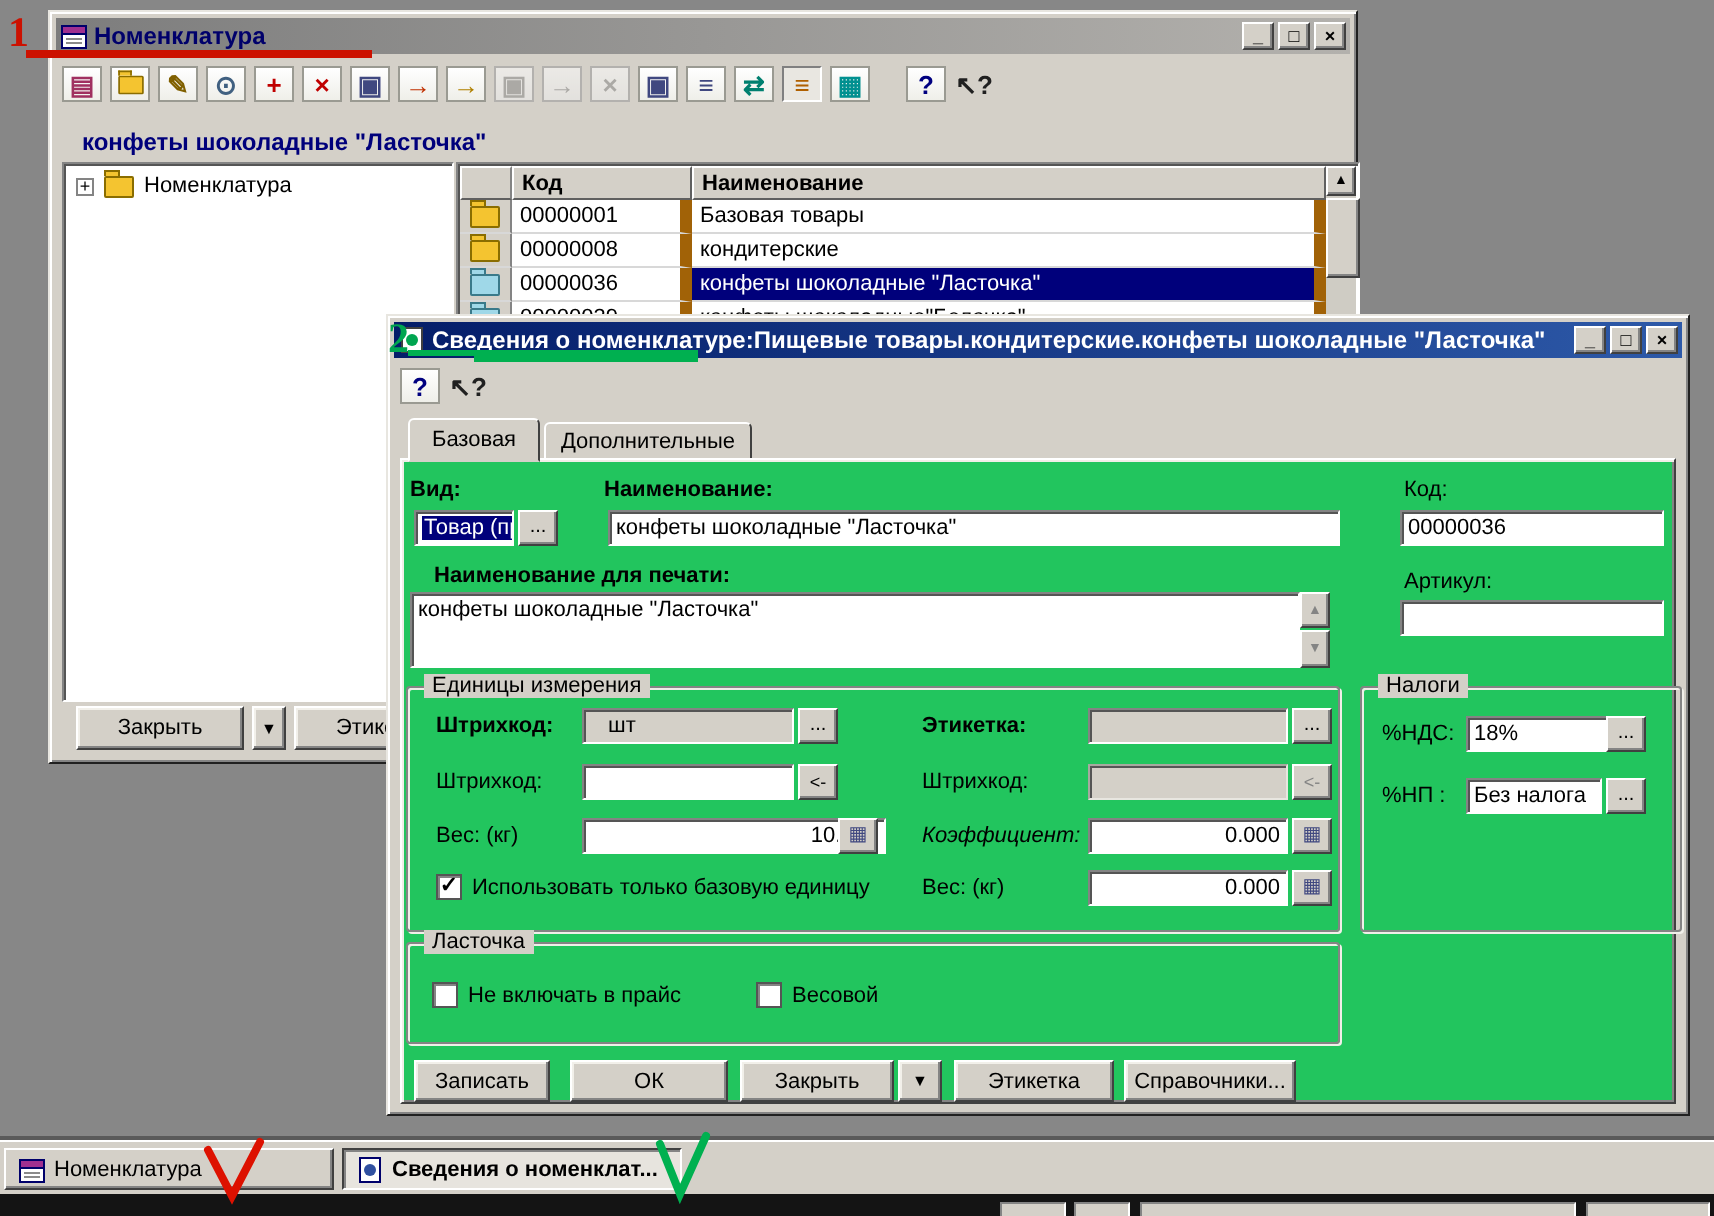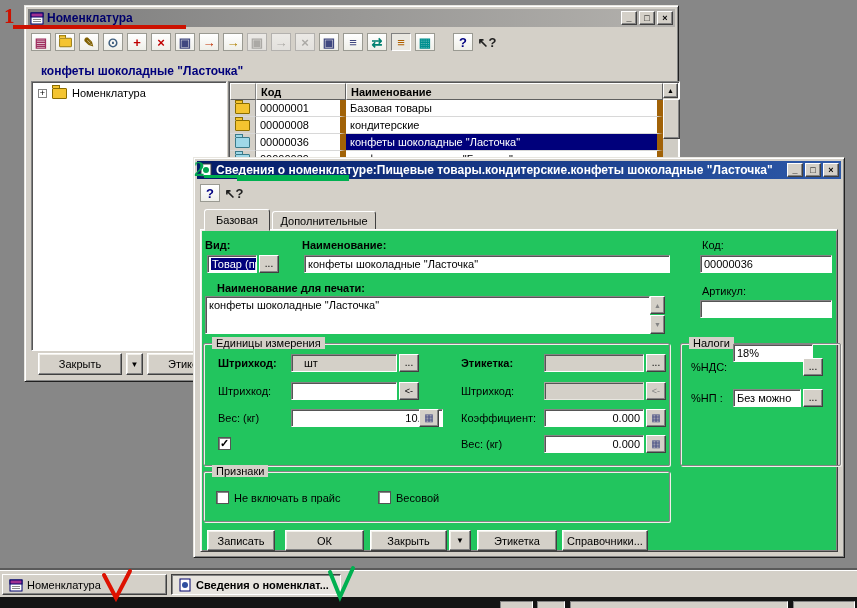--- a/index.html
+++ b/index.html
@@ -298,47 +298,48 @@
         <span class="lbl b" style="left:14px;top:13px;">Штрихкод:</span>
         <div class="fld gray" style="left:87px;top:10px;width:106px;padding-left:12px;">шт</div>
         <button class="btn3" style="left:195px;top:10px;">...</button>
         <span class="lbl" style="left:14px;top:41px;">Штрихкод:</span>
         <div class="fld" style="left:87px;top:38px;width:106px;"></div>
         <button class="btn3" style="left:195px;top:38px;font-size:9px;">&lt;-</button>
         <span class="lbl" style="left:14px;top:68px;">Вес: (кг)</span>
         <div class="fld num" style="left:87px;top:65px;width:152px;">10.000</div>
         <button class="btn3" style="left:215px;top:65px;color:#404880;">▦</button>
         <span class="cb" style="left:14px;top:93px;">✓</span>
+        <span class="lbl" style="left:32px;top:94px;">Использовать только базовую единицу</span>
 
         <span class="lbl b" style="left:257px;top:13px;">Этикетка:</span>
         <div class="fld gray" style="left:340px;top:10px;width:100px;"></div>
         <button class="btn3" style="left:442px;top:10px;">...</button>
         <span class="lbl" style="left:257px;top:41px;">Штрихкод:</span>
         <div class="fld dis" style="left:340px;top:38px;width:100px;"></div>
         <button class="btn3 dis" style="left:442px;top:38px;font-size:9px;">&lt;-</button>
-        <span class="lbl" style="left:257px;top:68px;">Коэффициент:</span>
+        <span class="lbl" style="left:257px;top:68px;font-style:italic;">Коэффициент:</span>
         <div class="fld num" style="left:340px;top:65px;width:100px;">0.000</div>
         <button class="btn3" style="left:442px;top:65px;color:#404880;">▦</button>
         <span class="lbl" style="left:257px;top:94px;">Вес: (кг)</span>
         <div class="fld num" style="left:340px;top:91px;width:100px;">0.000</div>
         <button class="btn3" style="left:442px;top:91px;color:#404880;">▦</button>
       </div>
 
       <div class="grp" style="left:479px;top:113px;width:159px;height:121px;">
         <span class="grp-title">Налоги</span>
         <span class="lbl" style="left:10px;top:17px;">%НДС:</span>
-        <div class="fld" style="left:52px;top:0;width:80px;">18%</div>
+        <div class="fld" style="left:52px;top:14px;width:80px;">18%</div>
         <button class="btn3" style="left:122px;top:14px;">...</button>
         <span class="lbl" style="left:10px;top:48px;">%НП :</span>
-        <div class="fld" style="left:52px;top:45px;width:68px;">Без можно</div>
+        <div class="fld" style="left:52px;top:45px;width:68px;">Без налога</div>
         <button class="btn3" style="left:122px;top:45px;">...</button>
       </div>
 
       <div class="grp" style="left:2px;top:241px;width:465px;height:49px;">
-        <span class="grp-title">Признаки</span>
+        <span class="grp-title">Ласточка</span>
         <span class="cb" style="left:12px;top:19px;"></span>
         <span class="lbl" style="left:30px;top:20px;">Не включать в прайс</span>
         <span class="cb" style="left:174px;top:19px;"></span>
         <span class="lbl" style="left:192px;top:20px;">Весовой</span>
       </div>
 
 
       <button class="btn" style="left:6px;top:300px;width:68px;">Записать</button>
       <button class="btn" style="left:84px;top:300px;width:79px;">ОК</button>
       <button class="btn" style="left:169px;top:300px;width:77px;">Закрыть</button>

